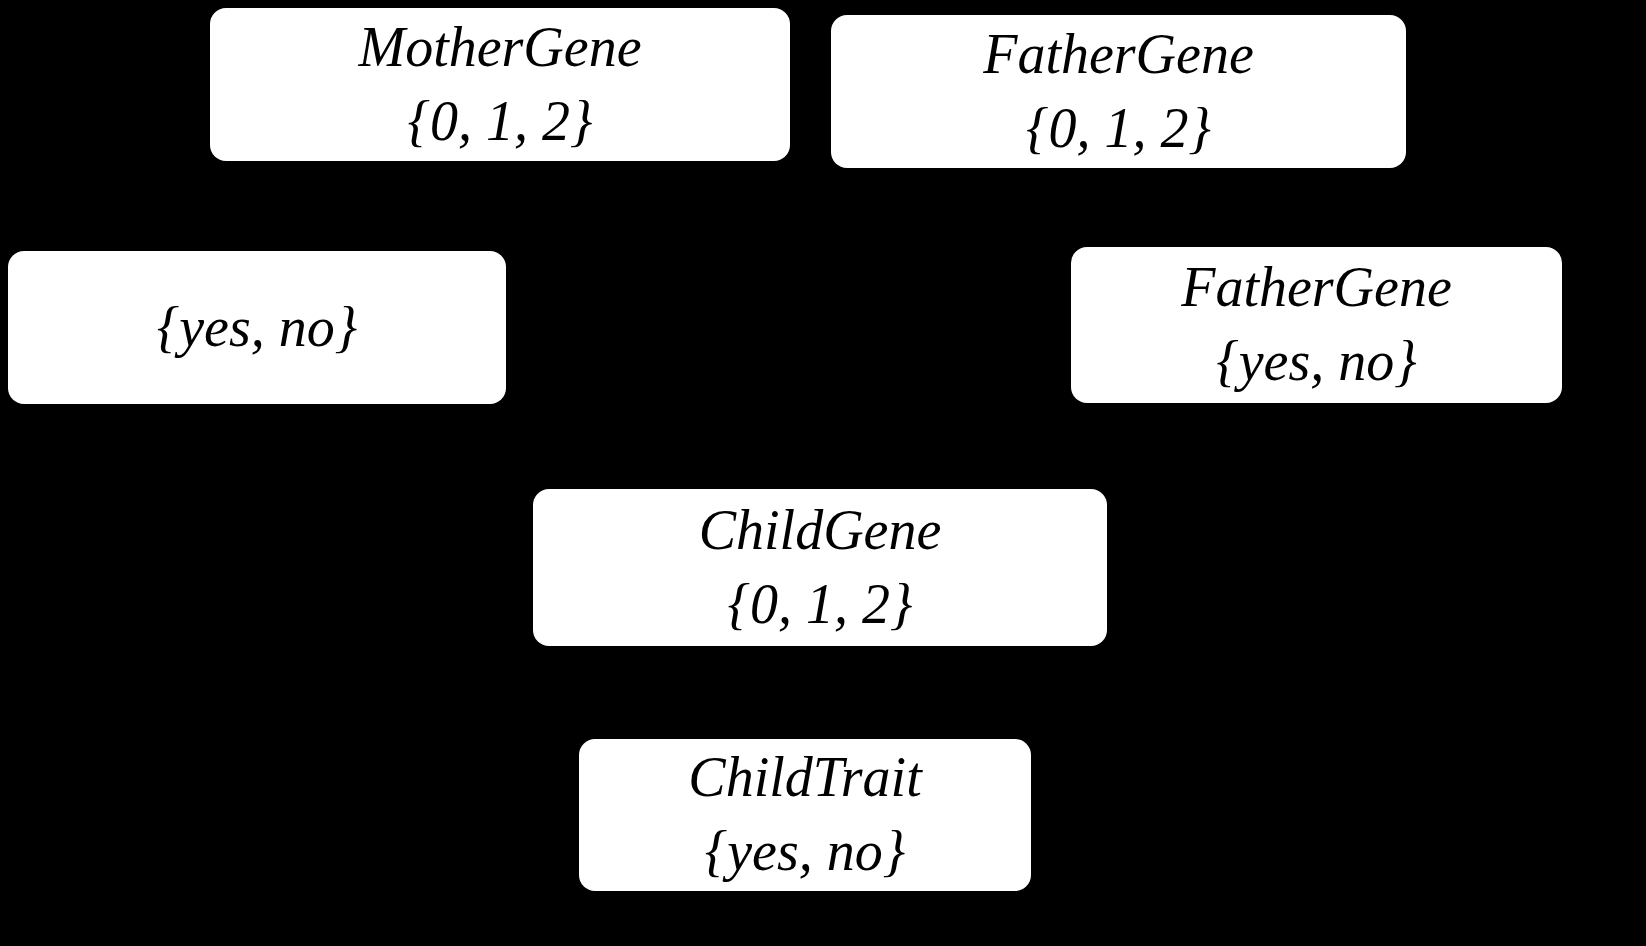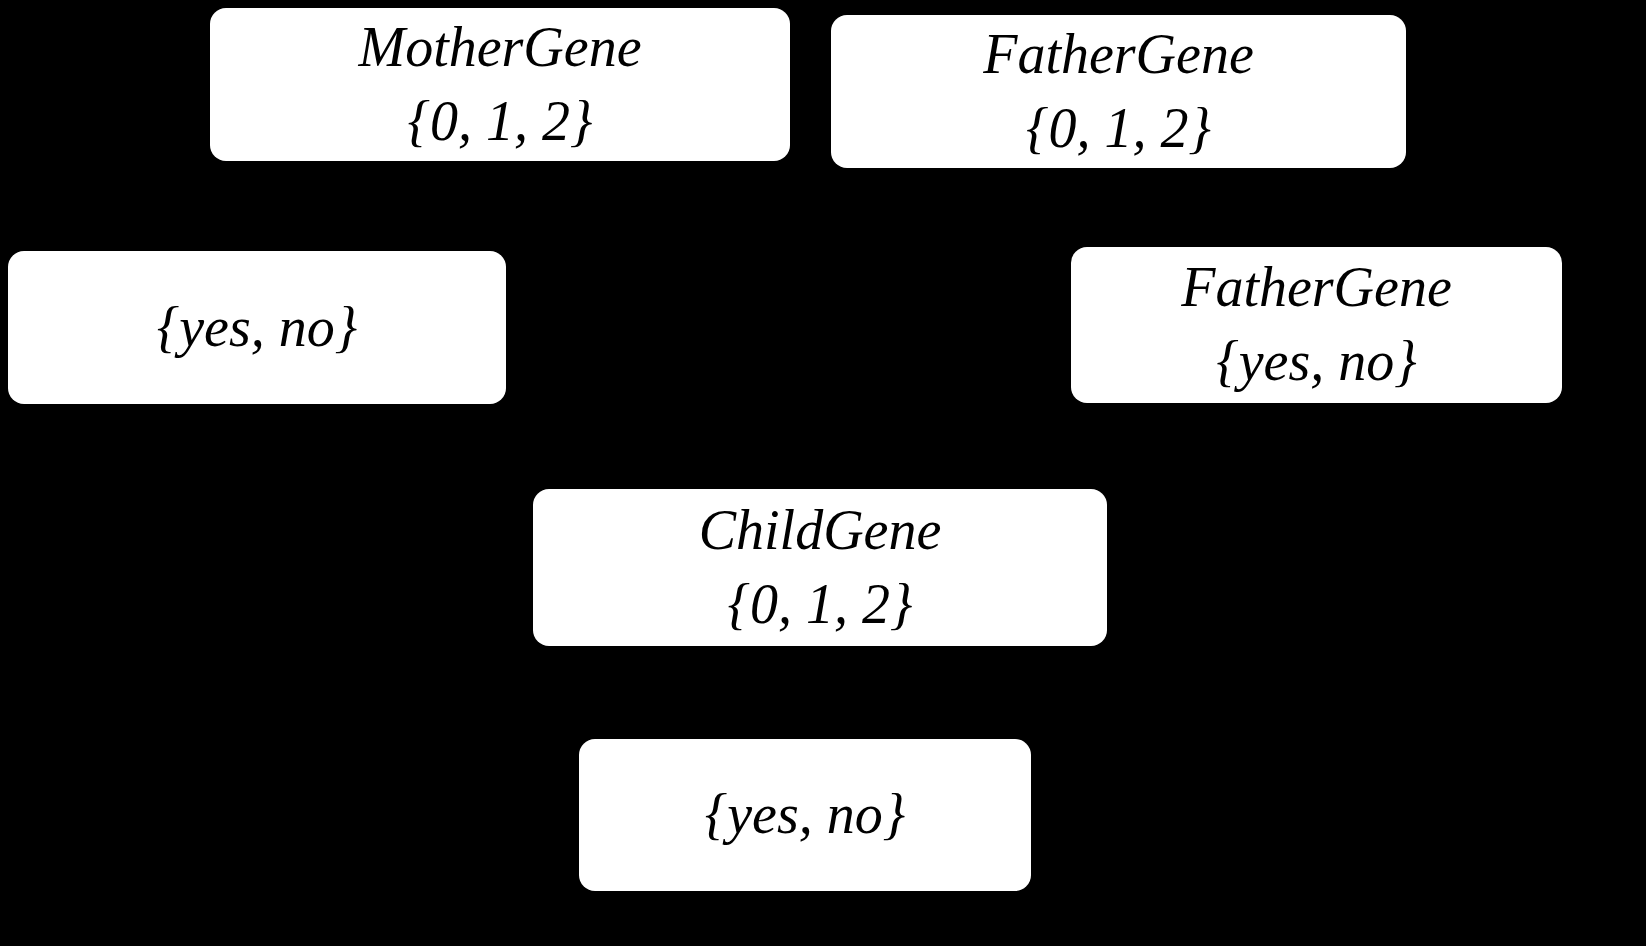--- a/index.html
+++ b/index.html
@@ -65,16 +65,17 @@
     <span class="node-label">FatherGene</span>
     <span class="node-domain">{yes, no}</span>
   </div>
 
   <div class="node" id="node-child-gene">
     <span class="node-label">ChildGene</span>
     <span class="node-domain">{0, 1, 2}</span>
   </div>
 
   <div class="node" id="node-child-trait">
+    <span class="node-label">ChildTrait</span>
     <span class="node-domain">{yes, no}</span>
   </div>
 
 </div>
 
 </body></html>

